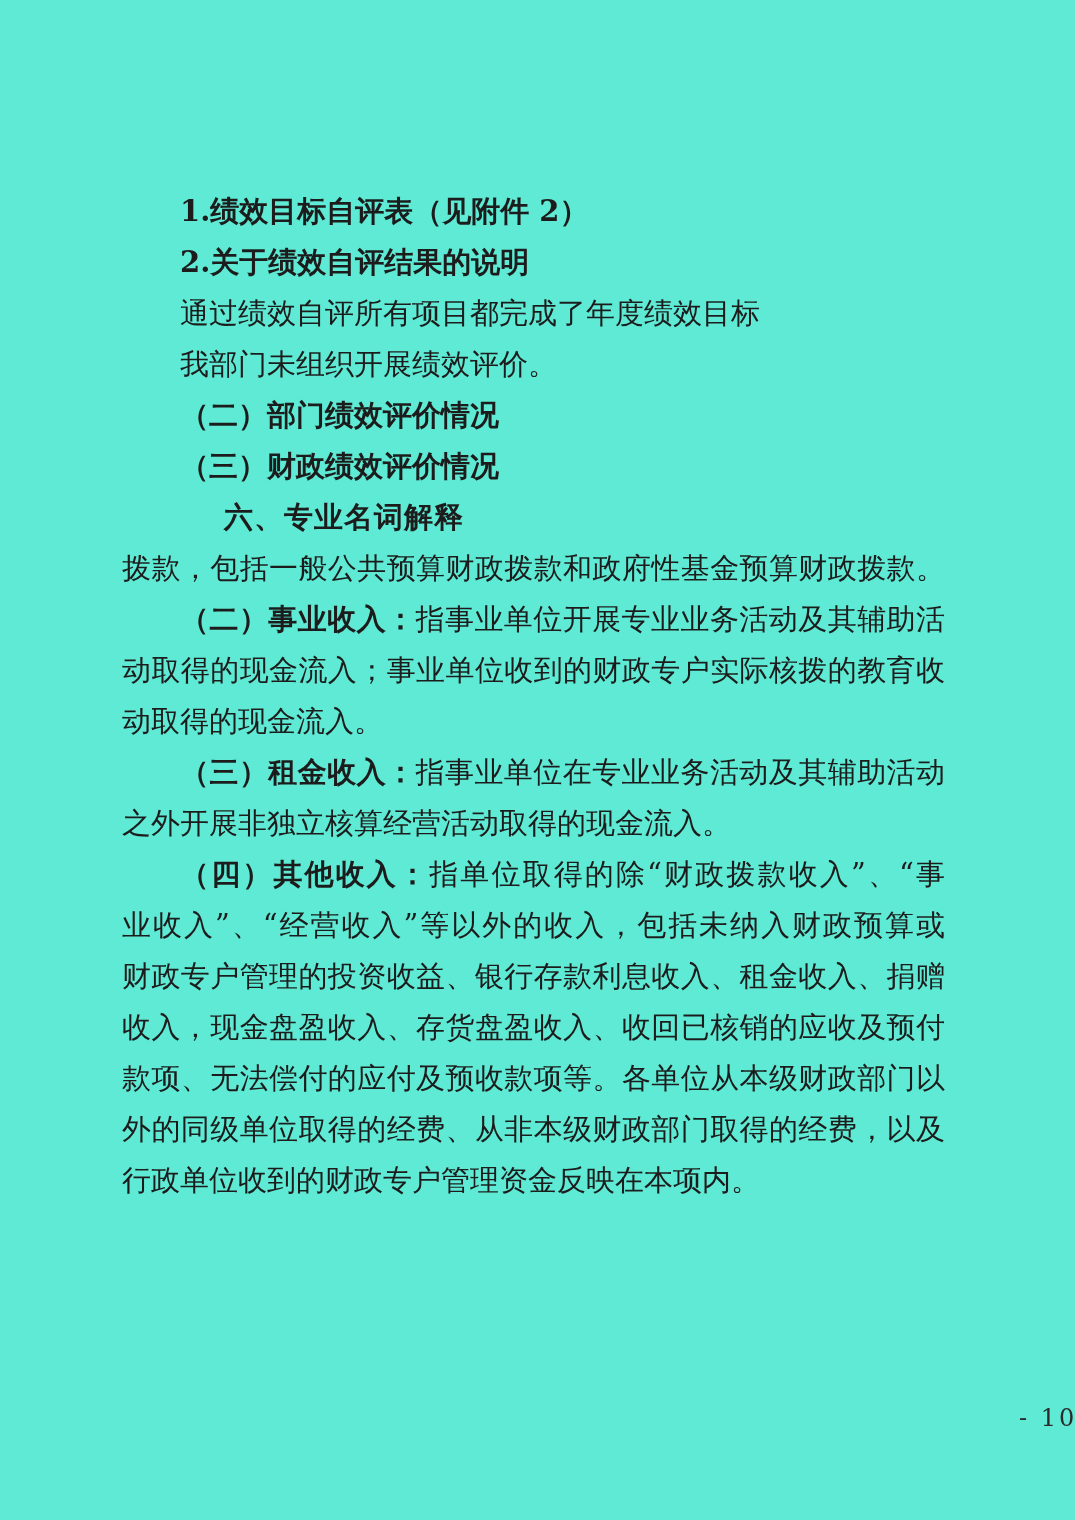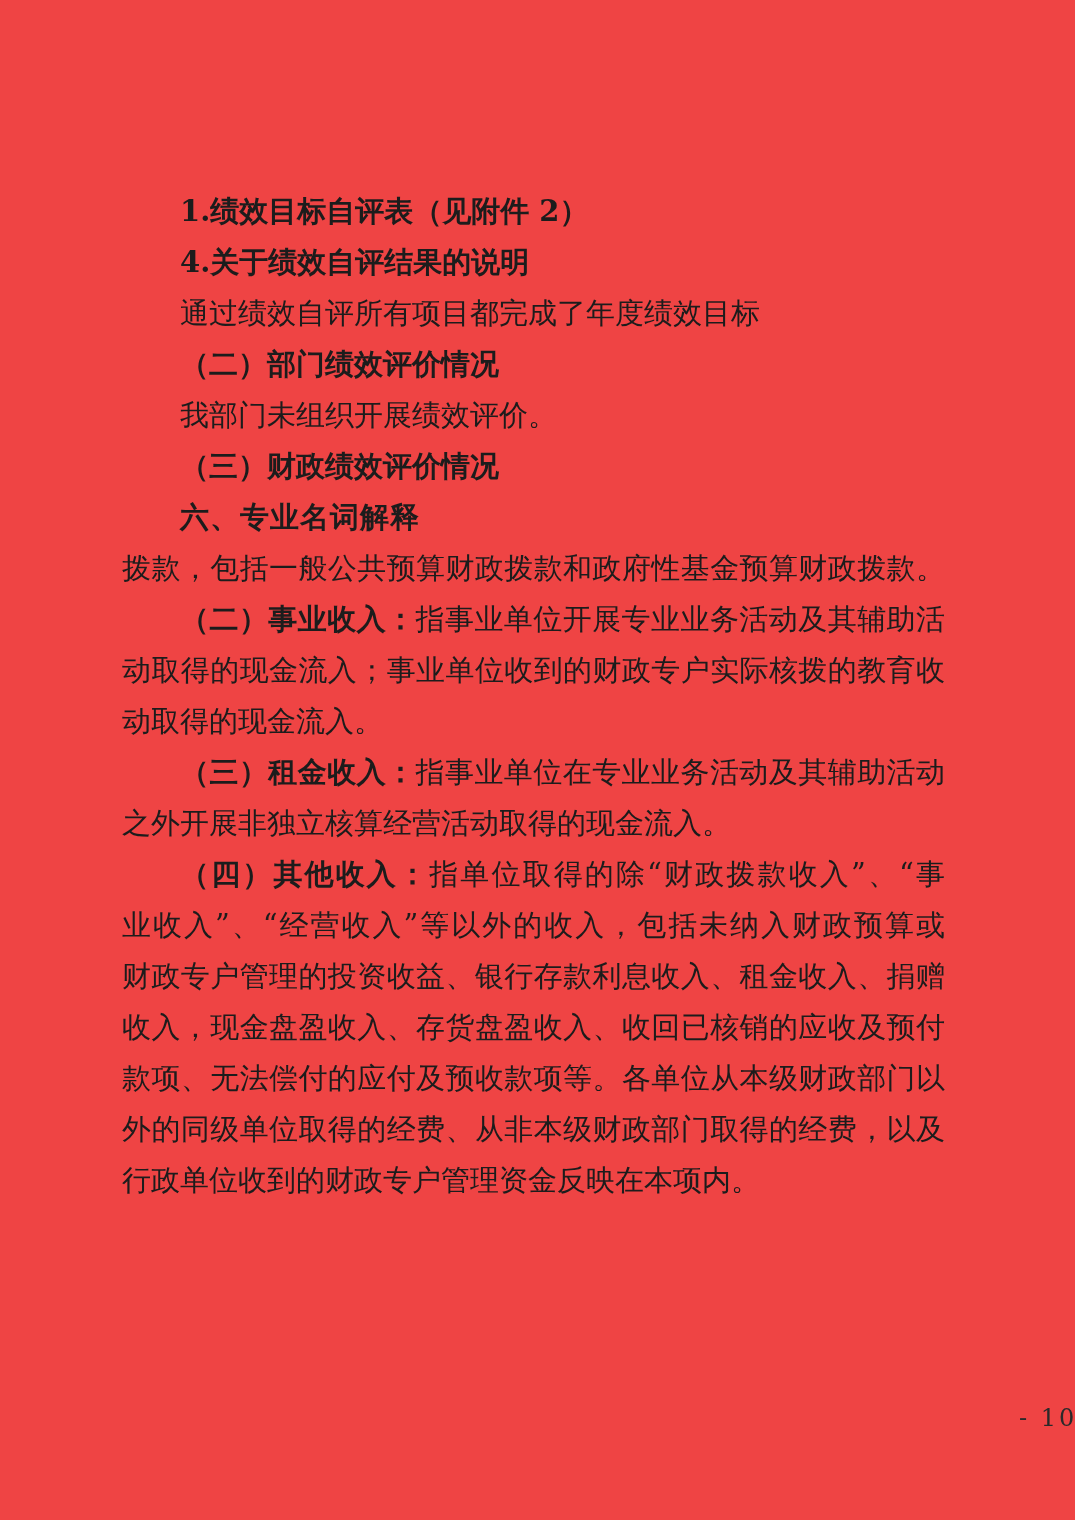--- a/index.html
+++ b/index.html
@@ -4,21 +4,21 @@
 <style>
   html, body {
     margin: 0;
     padding: 0;
     background: #ffffff;
   }
   .page {
     position: relative;
     width: 1075px;
     height: 1520px;
-    background: #ef4444;
+    background: #5eead4;
     overflow: hidden;
     font-family: "DejaVu Serif", "Liberation Serif", serif;
     color: #1c1c1c;
   }
   .content {
     position: absolute;
     left: 122px;
     top: 186px;
     width: 823px;
     font-size: 29px;
@@ -37,44 +37,45 @@
   .line.ind {
     text-indent: 58px;
   }
   .k {           
     font-weight: bold;
   }
   .h {           
     font-weight: bold;
     font-family: "DejaVu Sans", "Liberation Sans", sans-serif;
     letter-spacing: 1px;
+    margin-left: 44px;
   }
   .footer {
     position: absolute;
     top: 1404px;
     left: 0;
     width: 100%;
     text-align: right;
     font-size: 24px;
     color: #2a2a2a;
     letter-spacing: 3px;
     font-family: "DejaVu Serif", "Liberation Serif", serif;
     padding-left: 24px;
   }
 </style>
 </head>
 <body>
 
 <div class="page">
   <div class="content" id="content">
       <div class="line ind"><span class="k">1.绩效目标自评表（见附件 2）</span></div>
-      <div class="line ind"><span class="k">4.关于绩效自评结果的说明</span></div>
+      <div class="line ind"><span class="k">2.关于绩效自评结果的说明</span></div>
       <div class="line ind"><span>通过绩效自评所有项目都完成了年度绩效目标</span></div>
+      <div class="line ind"><span>我部门未组织开展绩效评价。</span></div>
       <div class="line ind"><span class="k">（二）部门绩效评价情况</span></div>
-      <div class="line ind"><span>我部门未组织开展绩效评价。</span></div>
       <div class="line ind"><span class="k">（三）财政绩效评价情况</span></div>
       <div class="line ind"><span class="h">六、专业名词解释</span></div>
       <div class="line just"><span>拨款，包括一般公共预算财政拨款和政府性基金预算财政拨款。</span></div>
       <div class="line just ind"><span class="k">（二）事业收入：</span><span>指事业单位开展专业业务活动及其辅助活</span></div>
       <div class="line just"><span>动取得的现金流入；事业单位收到的财政专户实际核拨的教育收</span></div>
       <div class="line"><span>动取得的现金流入。</span></div>
       <div class="line just ind"><span class="k">（三）租金收入：</span><span>指事业单位在专业业务活动及其辅助活动</span></div>
       <div class="line"><span>之外开展非独立核算经营活动取得的现金流入。</span></div>
       <div class="line just ind"><span class="k">（四）其他收入：</span><span>指单位取得的除“财政拨款收入”、“事</span></div>
       <div class="line just"><span>业收入”、“经营收入”等以外的收入，包括未纳入财政预算或</span></div>

